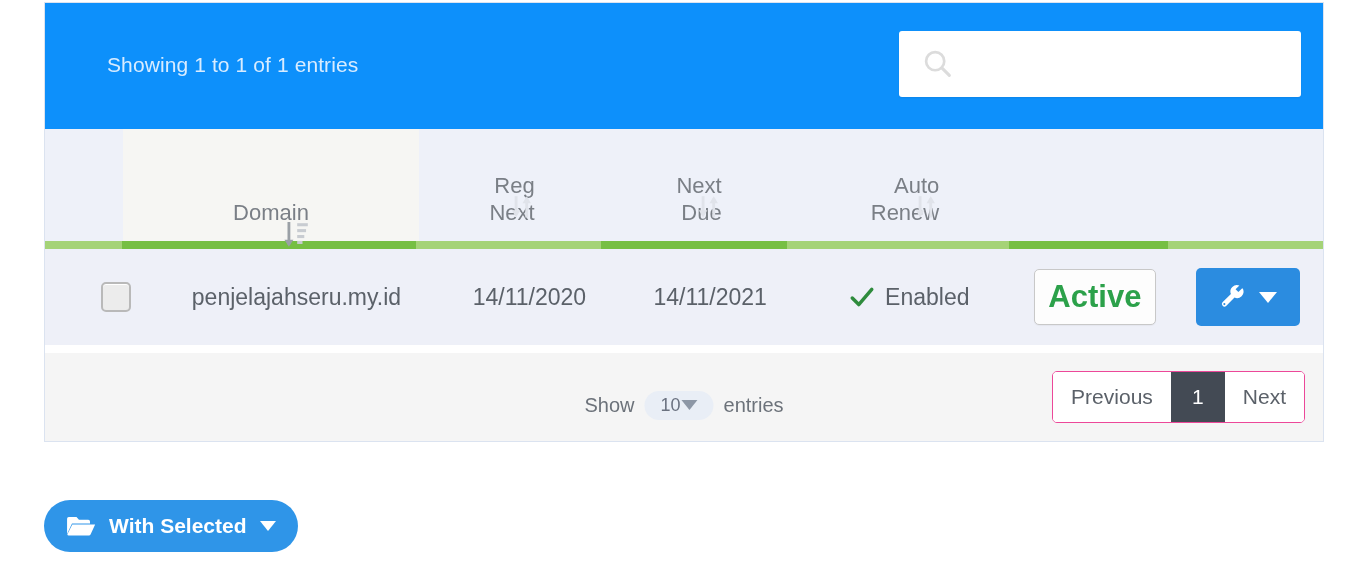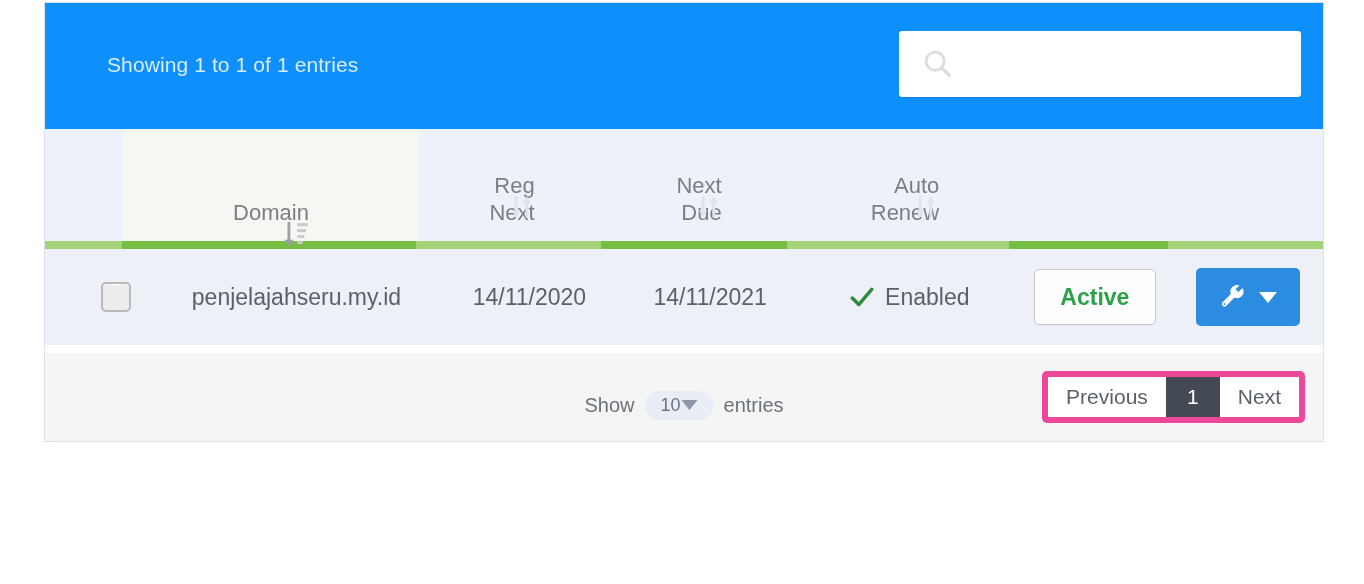--- a/index.html
+++ b/index.html
@@ -102,21 +102,21 @@
     border: 2px solid #b9b9b9; border-radius: 5px;
     background: #ececec;
     box-shadow: inset 0 1px 0 #fff;
   }
   .enabled-cell { gap: 10px; }
   .check-ico { width: 26px; height: 26px; flex: 0 0 auto; }
   .status-btn {
     min-width: 122px; height: 56px;
     border: 1px solid #c8c8c8; border-radius: 5px;
     background: #fdfdfd;
-    color: #2ca14a; font-weight: bold; font-size: 23px;
+    color: #2ca14a; font-weight: bold; font-size: 31px;
     display: flex; align-items: center; justify-content: center;
     box-shadow: 0 1px 1px rgba(0,0,0,.04);
   }
   .action-btn {
     width: 104px; height: 58px;
     background: #2b8ce0; border-radius: 5px;
     display: flex; align-items: center; justify-content: center;
     gap: 12px;
   }
   .wrench-ico { width: 28px; height: 28px; }
@@ -147,21 +147,21 @@
   }
   .pill-caret {
     width: 0; height: 0;
     border-left: 8px solid transparent;
     border-right: 8px solid transparent;
     border-top: 10px solid #8d97a6;
   }
   .pagination {
     position: absolute; right: 18px;
     display: flex; align-items: flex-end;
-    border: 6px solid #ec4899; border-radius: 5px;
+    border: 1px solid #ec4899; border-radius: 5px;
     overflow: hidden; background: #fff;
     height: 52px;
   }
   .page-btn {
     height: 100%;
     padding: 0 18px;
     display: flex; align-items: center; justify-content: center;
     font-size: 21px; color: #5b6169; background: #fff;
   }
   .page-btn.active { background: #434a54; color: #ffffff; min-width: 54px; }
@@ -331,14 +331,22 @@
       </div>
 
       <div class="pagination">
         <span class="page-btn">Previous</span>
         <span class="page-btn active">1</span>
         <span class="page-btn">Next</span>
       </div>
     </div>
   </div>
 
+  <div class="with-selected">
+    <svg class="folder-ico" viewBox="0 0 28 22">
+      <path d="M1 4.2a1.6 1.6 0 0 1 1.6-1.6h7.2l2.3 2.6h8.7a1.6 1.6 0 0 1 1.6 1.6v1.8H5.6L1 18.4z" fill="#ffffff"></path>
+      <path d="M5.9 9.5h21.3l-4.3 9.4a1.7 1.7 0 0 1-1.5 1H2.3a1 1 0 0 1-.9-1.4z" fill="#ffffff"></path>
+    </svg>
+    <span>With Selected</span>
+    <span class="ws-caret"></span>
+  </div>
 
 </div>
 
 </body></html>

